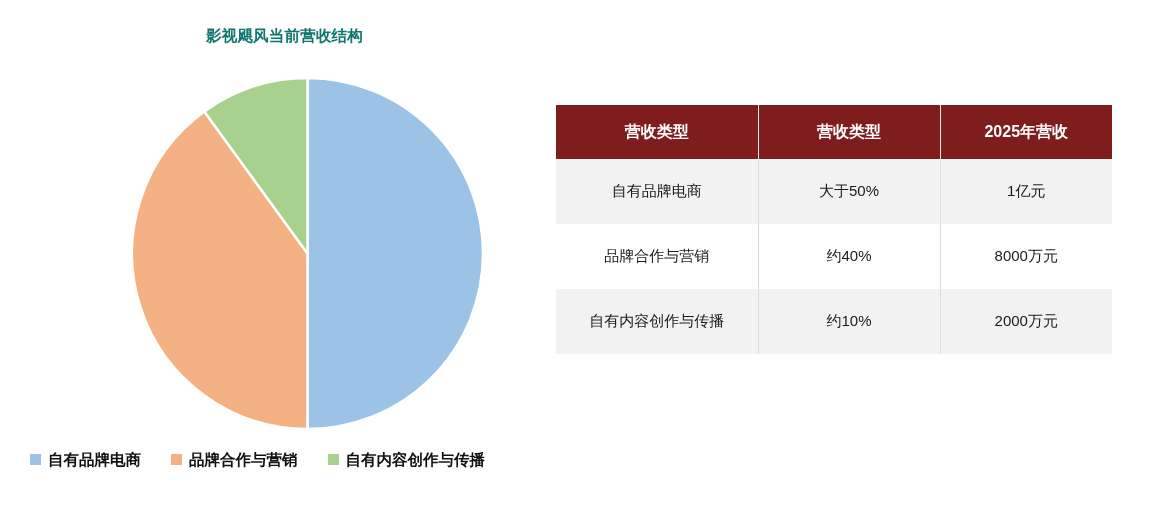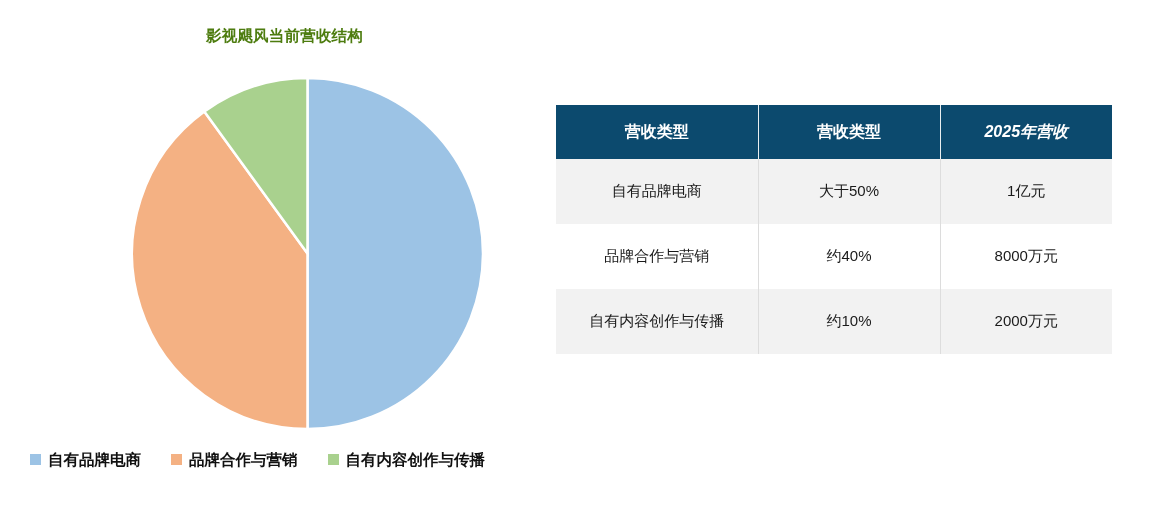--- a/index.html
+++ b/index.html
@@ -26,21 +26,21 @@
   }
 
   #chart-title {
     position: absolute;
     left: 206px;
     top: 26px;
     font-size: 15.5px;
     font-weight: bold;
     letter-spacing: 0.2px;
     white-space: nowrap;
-    color: #4d7c0f;
+    color: #0f766e;
   }
 
   #pie-wrap {
     position: absolute;
     left: 132px;
     top: 78px;
     width: 351px;
     height: 351px;
   }
   #pie-svg {
@@ -86,31 +86,31 @@
     width: 556px;
     border-collapse: collapse;
     table-layout: fixed;
     box-shadow: 0 0 0 0 transparent;
   }
   #revenue-table col.c1 { width: 202px; }
   #revenue-table col.c2 { width: 182px; }
   #revenue-table col.c3 { width: 172px; }
 
   #revenue-table thead th {
-    background: #0c4a6e;
+    background: #7f1d1d;
     color: #ffffff;
     font-size: 16px;
     font-weight: bold;
     height: 54px;
     text-align: center;
     vertical-align: middle;
     border-right: 1.5px solid #e9eef0;
     padding: 0;
   }
-  #revenue-table thead th:last-child { border-right: none; font-style: italic; }
+  #revenue-table thead th:last-child { border-right: none; }
 
   #revenue-table tbody td {
     height: 65px;
     text-align: center;
     vertical-align: middle;
     font-size: 15px;
     color: #1a1a1a;
     border-right: 1.5px solid #dcdcdc;
     padding: 0 4px;
   }

